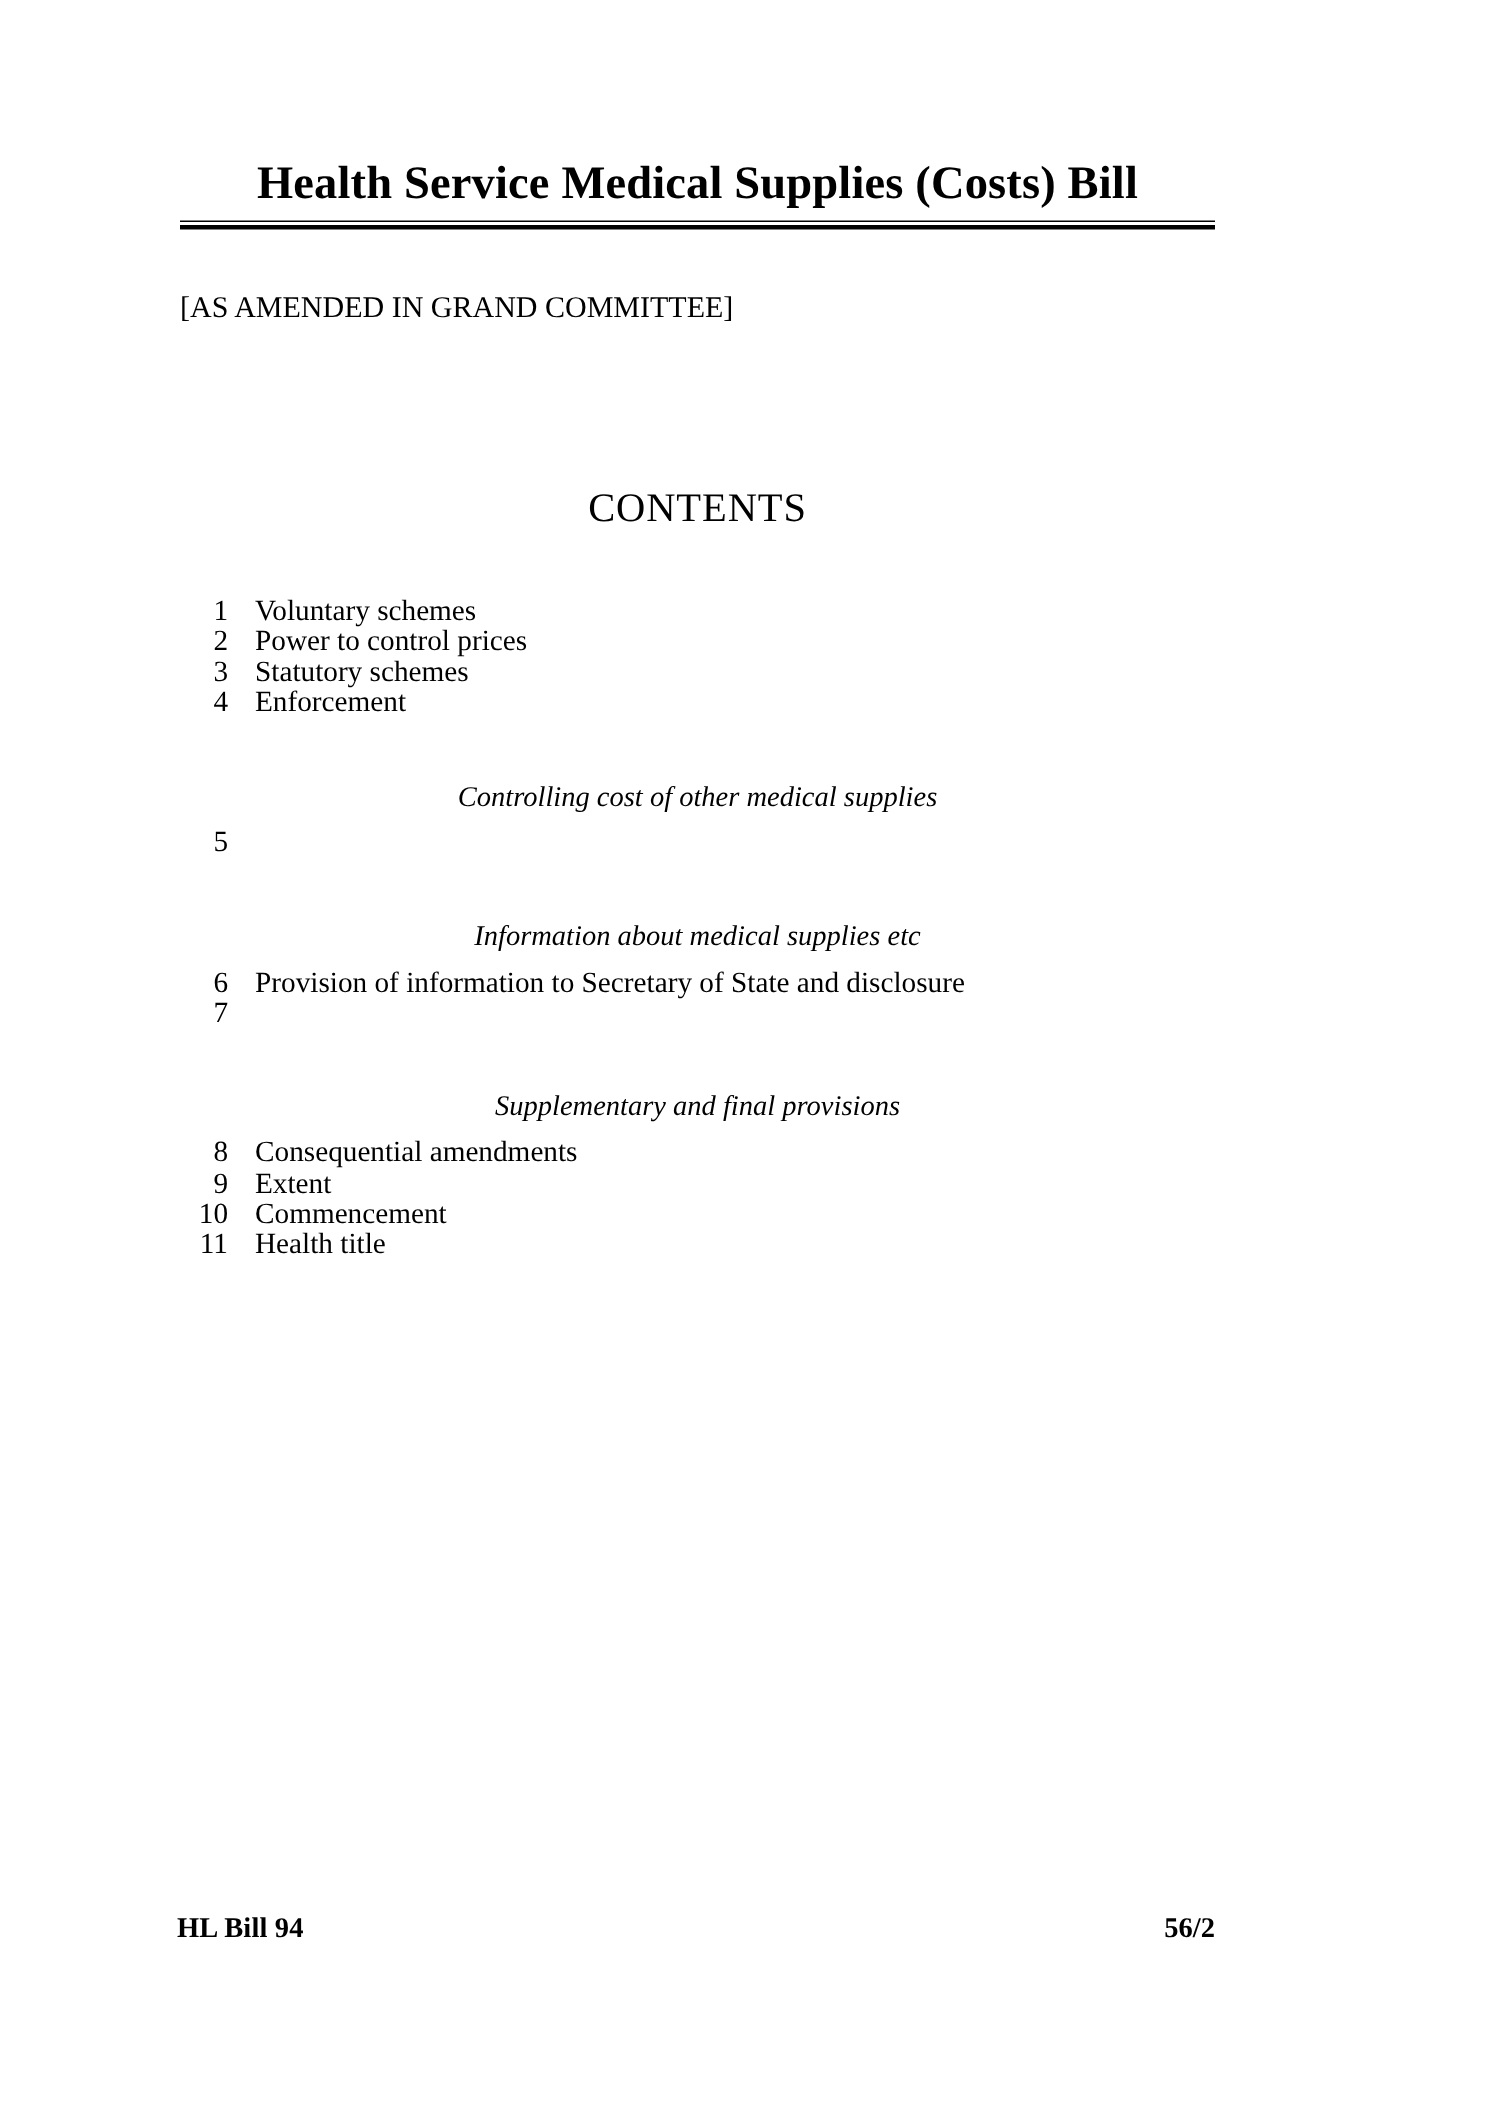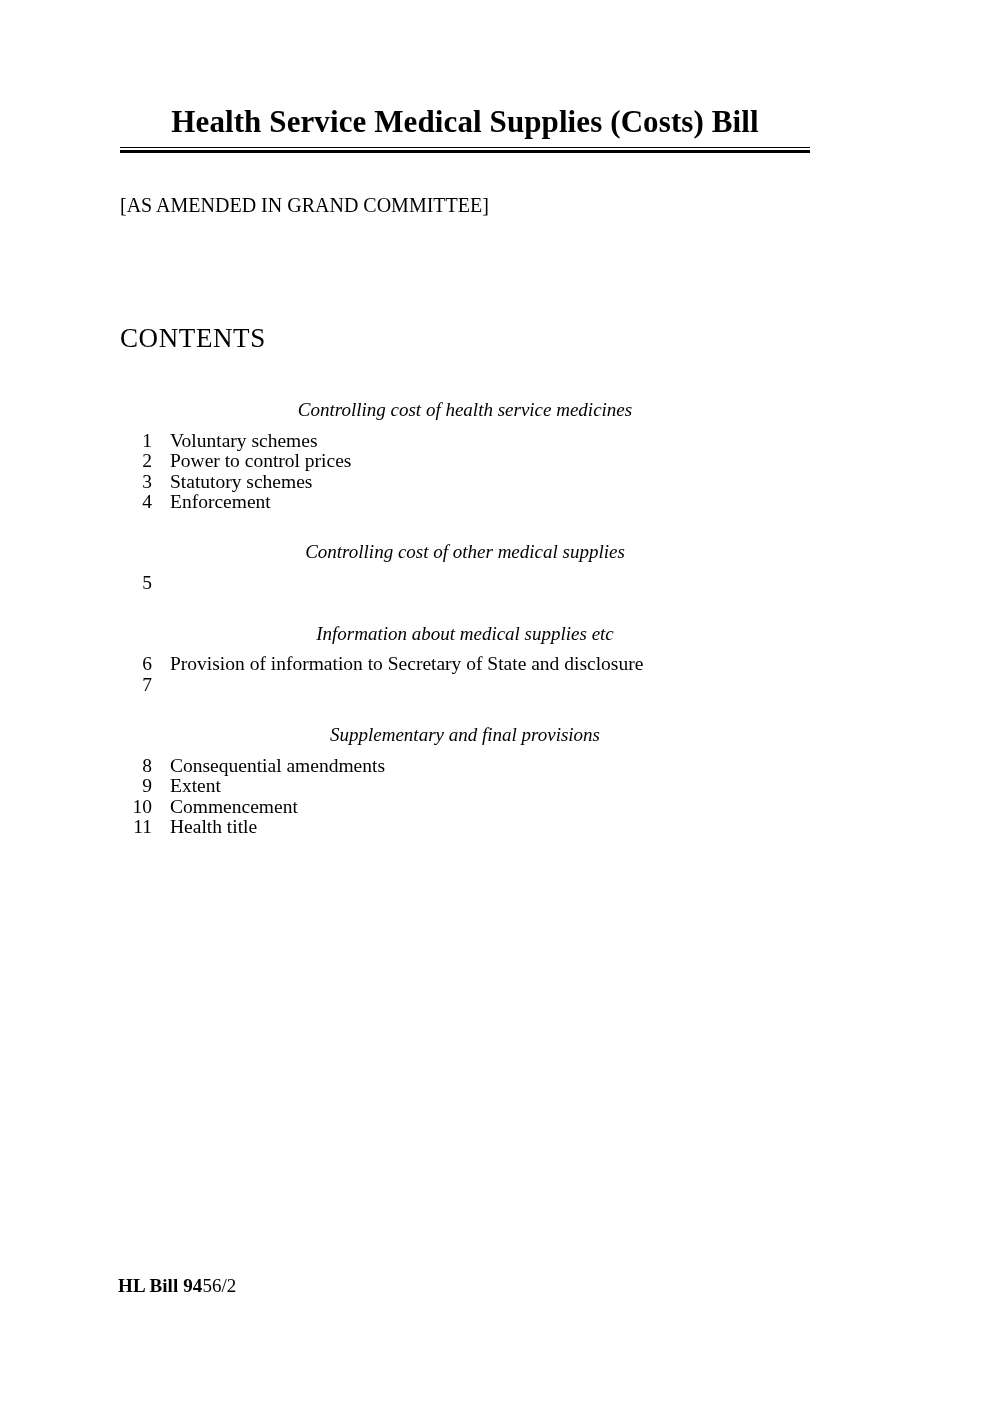--- a/index.html
+++ b/index.html
@@ -63,34 +63,35 @@
     line-height: 1.2;
     white-space: nowrap;
   }
 
   
   .contents-heading {
     position: absolute;
     left: 120px;
     top: 322px;
     width: 690px;
+    text-align: center;
     font-size: 27px;
     line-height: 1.2;
     letter-spacing: 0.6px;
   }
 
   
   .contents-body {
     position: absolute;
     left: 120px;
     top: 398px;
     width: 690px;
   }
   .toc-section + .toc-section {
-    margin-top: 28px;
+    margin-top: 40px;
   }
   .section-heading {
     text-align: center;
     font-style: italic;
     font-size: 19px;
     line-height: 1.25;
     margin: 0 0 9px 0;
     white-space: nowrap;
   }
   .toc-list {
@@ -117,30 +118,31 @@
     font-family: Liberation Serif, serif;
   }
 
   
   .footer {
     position: absolute;
     left: 118px;
     top: 1275px;
     width: 692px;
     display: flex;
+    justify-content: space-between;
     align-items: baseline;
     font-size: 19px;
     line-height: 1.2;
   }
   .footer-left {
     font-weight: bold;
     letter-spacing: 0.1px;
   }
   .footer-right {
-    font-weight: normal;
+    font-weight: bold;
   }
 </style>
 </head>
 <body>
 
 <div class="page">
 
   <div class="title-block">
     <h1 class="doc-title">Health Service Medical Supplies (Costs) Bill</h1>
     <div class="double-rule">
@@ -150,21 +152,20 @@
     </div>
   </div>
 
   <div class="amend-note">[AS AMENDED IN GRAND COMMITTEE]</div>
 
   <div class="contents-heading">CONTENTS</div>
 
   <div class="contents-body">
 
     <div class="toc-section">
-      <div class="section-heading">Controlling cost of health service medicines</div>
       <ul class="toc-list">
         <li class="toc-item">
           <span class="toc-num">1</span>
           <span class="toc-label">Voluntary schemes</span>
         </li>
         <li class="toc-item">
           <span class="toc-num">2</span>
           <span class="toc-label">Power to control prices</span>
         </li>
         <li class="toc-item">

